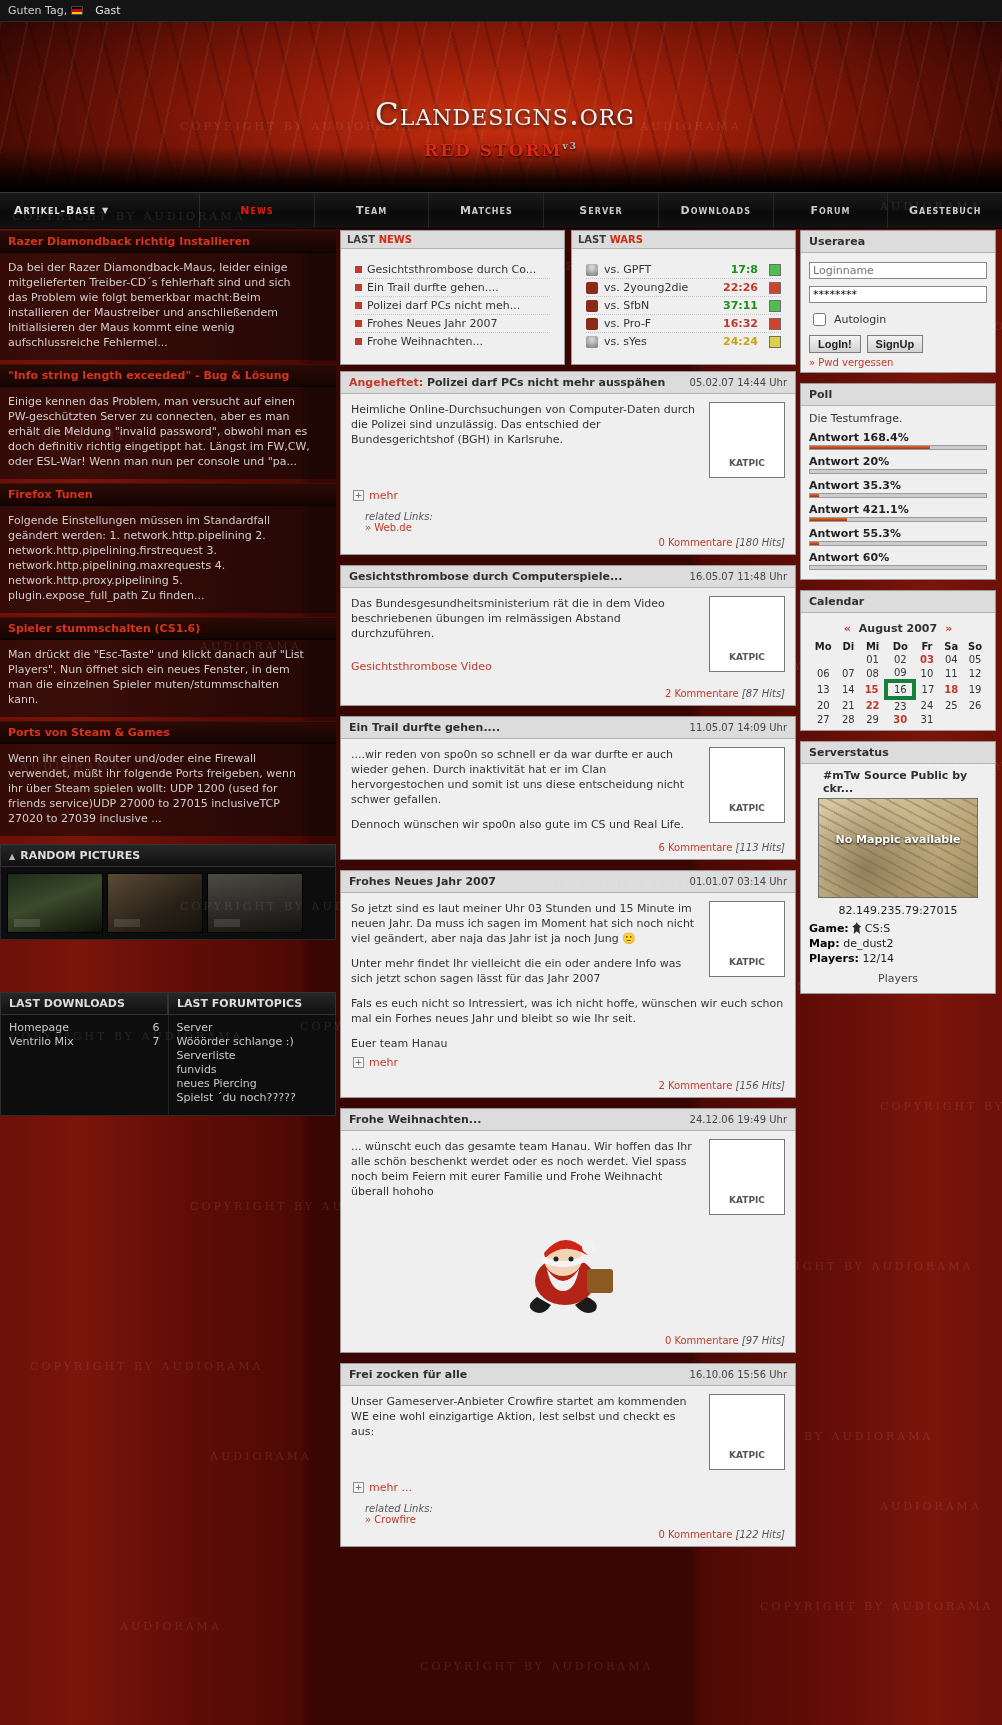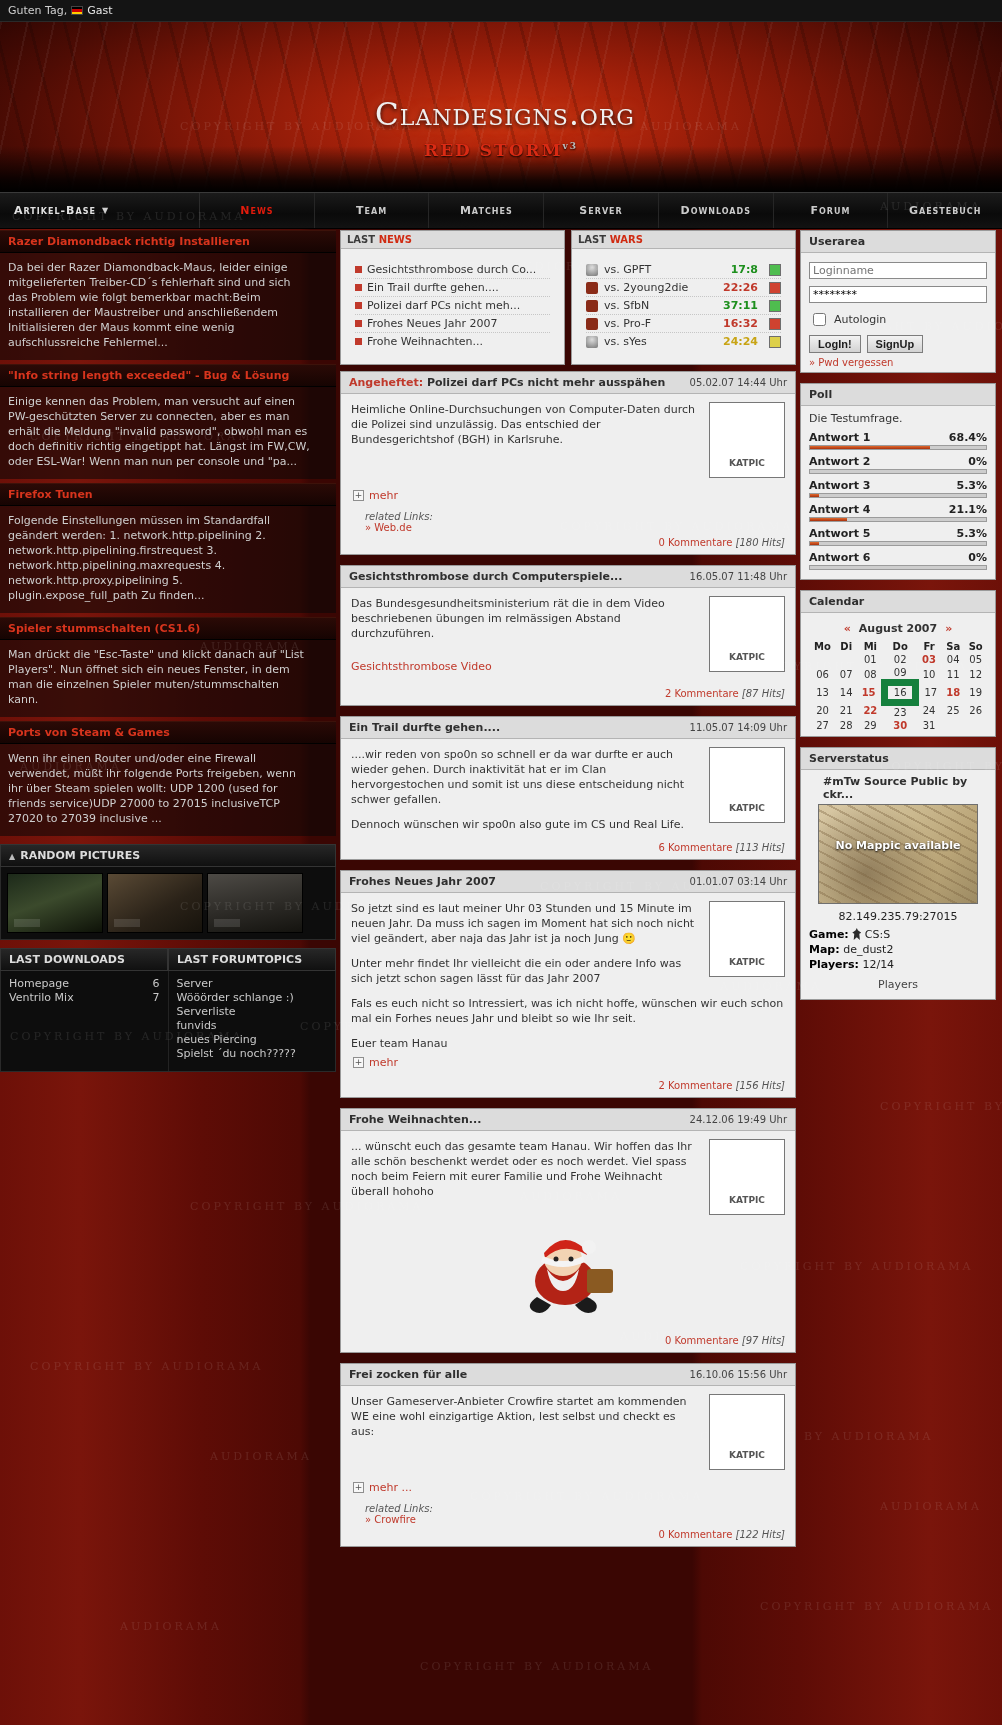--- a/index.html
+++ b/index.html
@@ -42,21 +42,21 @@
   .topbar {
     position: absolute; top: 0; left: 0; right: 0; height: 22px;
     background: #141414;
     border-bottom: 1px solid #2a2a2a;
     color: #cfcfcf;
     font-size: 11px;
     display: flex; align-items: center;
     padding-left: 8px;
     z-index: 20;
   }
-  .topbar .guest { color: #e6e6e6; margin-left: 0; }
+  .topbar .guest { color: #e6e6e6; margin-left: 8px; }
   .flag {
     display: inline-block; width: 12px; height: 9px;
     background: linear-gradient(to bottom,#000 33%, #c00 33%, #c00 66%, #fc0 66%);
     margin: 0 4px; vertical-align: middle;
     border: 1px solid #444;
   }
   
   .header {
     position: absolute; top: 22px; left: 0; right: 0; height: 170px;
     overflow: hidden;
@@ -192,21 +192,21 @@
   .two-col {
     display: flex;
     background: #0d0d0d;
     border: 1px solid #2a2a2a; border-top: none;
   }
   .two-col .c { flex: 1; padding: 6px 8px 10px 8px; }
   .two-col .c + .c { border-left: 1px solid #232323; }
   .dl-row { display: flex; justify-content: space-between; color: #c9c9c9; font-size: 11px; line-height: 14px;}
   .ft-row { color: #c9c9c9; font-size: 11px; line-height: 14px; }
   .head-split { display: flex; }
-  .head-split > div { flex: 1; }
+  .head-split > div { flex: 1; margin-top: 44px; }
   .last-row { display: flex; gap: 6px; margin-bottom: 6px; }
   .lastbox { flex: 1; background: #efefef; border: 1px solid #9a9a9a; }
   .lastbox .lhead {
     background: #dcdcdc;
     border-bottom: 1px solid #b4b4b4;
     font-size: 10px; font-weight: bold;
     color: #3b3b3b;
     padding: 3px 6px;
   }
   .lastbox .lhead em { color: #d02b12; font-style: normal; }
@@ -315,37 +315,37 @@
   .autologin { font-size: 11px; color: #333; display: flex; align-items: center; gap: 5px; margin: 3px 0 6px 0;}
   .btn-row { display: flex; gap: 6px; margin-bottom: 4px; }
   .btn {
     background: linear-gradient(to bottom,#f3f3f3,#d2d2d2);
     border: 1px solid #7d7d7d;
     font-size: 11px; font-weight: bold; color: #1d1d1d;
     padding: 2px 8px;
   }
   .pwd { font-size: 10px; color: #c0392b; }
   .poll-q { font-size: 11px; color: #333; margin-bottom: 6px; }
-  .poll-row { font-size: 11px; color: #222; display: flex; justify-content: space-between; font-weight: bold;}
+  .poll-row { font-size: 11px; color: #222; display: flex; justify-content: flex-start; font-weight: bold;}
   .poll-bar {
     height: 5px; background: #cdcdcd; border: 1px solid #9b9b9b;
     margin: 1px 0 5px 0;
   }
   .poll-bar > i { display: block; height: 100%; background: linear-gradient(to bottom,#e06a2e,#a8300c); }
   .cal-nav {
     display: flex; justify-content: center; gap: 8px;
     font-size: 11px; font-weight: bold; color: #333;
     padding: 3px 0 5px 0;
   }
   .cal-nav .arrow { color: #c0392b; }
   table.cal { width: 100%; border-collapse: collapse; font-size: 10px; color: #333; }
   table.cal th { font-weight: bold; color: #222; padding: 1px 0; text-align: center; }
   table.cal td { text-align: center; padding: 1px 0; }
   table.cal td.red { color: #c0392b; font-weight: bold; }
-  table.cal td.sel { border: 7px solid #15803d; }
+  table.cal td.sel { border: 4px solid #15803d; }
   .srv-title { font-size: 11px; font-weight: bold; color: #2f2f2f; padding: 5px 6px 3px 22px; }
   .mapbox {
     width: 160px; height: 100px;
     margin: 0 auto;
     border: 1px solid #6f6f6f;
     background:
       linear-gradient(135deg,#d9c9a6 0%, #cbb98f 40%, #b9a477 70%, #9d8b63 100%);
     position: relative; overflow: hidden;
   }
   .mapbox:before {

